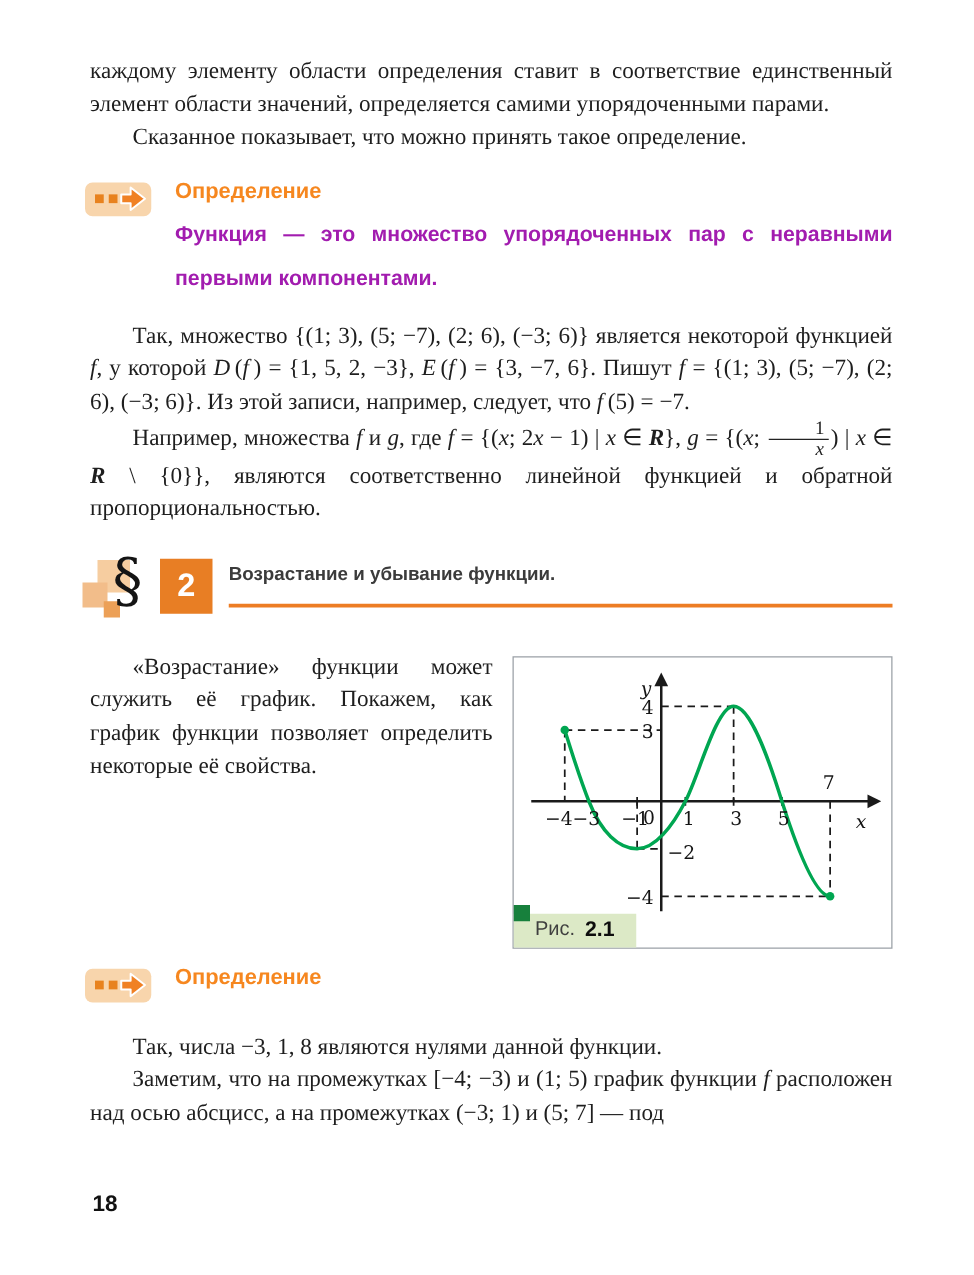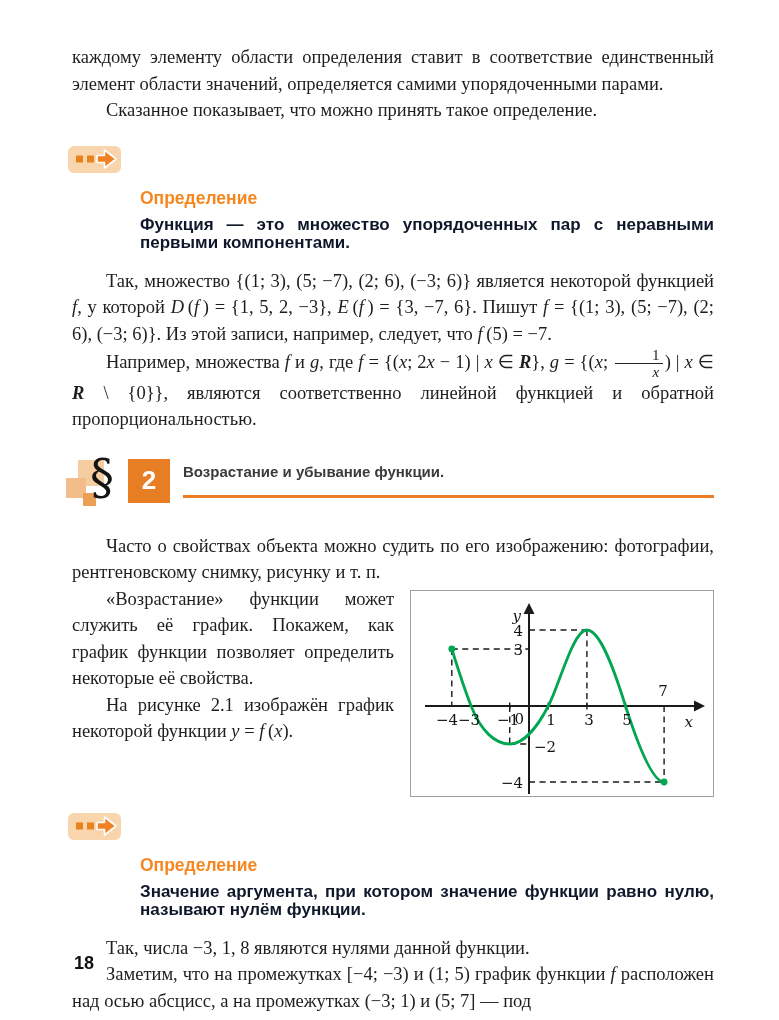--- a/index.html
+++ b/index.html
@@ -7,25 +7,25 @@
     width:779px;height:1020px;box-sizing:border-box;position:relative;
     background:#ffffff;padding:44px 65px 0 72px;
     font-family:"Liberation Serif", serif;color:#1e1e1e;overflow:hidden;border-radius:12px;
   }
   p.body{margin:0;font-size:18.5px;line-height:26.5px;text-align:justify;}
   p.indent{text-indent:34px;font-family:Liberation Serif, serif;}
 
   
   .definition{display:flex;align-items:flex-start;margin:18px 0 16px 0;}
   .def-icon{flex:0 0 54px;margin:3px 18px 0 -4px;}
-  .def-content{flex:1;margin-top:46px;}
+  .def-content{flex:1;}
   .def-title{font-family:"Liberation Sans", sans-serif;font-weight:bold;
     font-size:17.5px;color:#F6871F;margin:0 0 7px 0;}
   .def-text{margin:0;font-family:"Liberation Sans", sans-serif;font-weight:bold;
-    font-size:17px;line-height:18px;color:#0f172a;text-align:justify;}
+    font-size:17px;line-height:35px;color:#a21caf;text-align:justify;}
 
   
   .section-header{display:flex;align-items:flex-start;margin:24px 0 20px 0;}
   .para-icon{position:relative;width:54px;height:56px;flex:0 0 54px;margin-left:-6px;}
   .para-icon .sq{position:absolute;display:block;}
   .sq1{width:26px;height:26px;background:#F6CDA0;left:12px;top:3px;}
   .sq2{width:20px;height:20px;background:#F2BD8A;left:0;top:21px;}
   .sq3{width:13px;height:13px;background:#ECA familiar;}
   .sq3{width:13px;height:13px;background:#ECA057;left:17px;top:36px;}
   .para-mark{position:absolute;left:24px;top:-8px;font-family:"DejaVu Serif", serif;
@@ -97,21 +97,20 @@
     </div>
     <div class="num-box">2</div>
     <div class="title-wrap">
       <div class="section-title">
         <span>Возрастание и убывание функции.</span><br>
       </div>
       <div class="title-rule"></div>
     </div>
   </div>
 
-  <p class="body indent">Часто о свойствах объекта можно судить по его изображению: фотографии, рентгеновскому снимку, рисунку и т. п.</p>
 
   <figure class="figure">
     <svg width="298" height="205" viewBox="0 0 298 205">
 
       <line x1="14" y1="115" x2="284" y2="115" stroke="#1a1a1a" stroke-width="2"></line>
       <polygon points="283,109.5 294,115 283,120.5" fill="#1a1a1a"></polygon>
       <line x1="118" y1="20" x2="118" y2="203" stroke="#1a1a1a" stroke-width="2"></line>
       <polygon points="112.5,23 118,12 123.5,23" fill="#1a1a1a"></polygon>
 
       <line x1="98.7" y1="111.5" x2="98.7" y2="118.5" stroke="#1a1a1a" stroke-width="1.4"></line>
@@ -146,37 +145,41 @@
         <text x="140" y="134" text-anchor="middle">1</text>
         <text x="178" y="134" text-anchor="middle">3</text>
         <text x="216" y="134" text-anchor="middle">5</text>
         <text x="252" y="105" text-anchor="middle">7</text>
         <text x="112" y="45" text-anchor="end">4</text>
         <text x="112" y="64" text-anchor="end">3</text>
         <text x="123" y="161" text-anchor="start">−2</text>
         <text x="112" y="197" text-anchor="end">−4</text>
       </g>
     </svg>
+    <figcaption>
+      <span class="cap-strip"></span>
+      <span class="cap-square"></span>
+      <span class="cap-label">Рис.</span>
+      <b class="cap-num">2.1</b>
+    </figcaption>
   </figure>
 
   <p class="body indent">«Возрастание» функции может служить её график. Покажем, как график функции позволяет определить некоторые её свойства.</p>
-  <p class="body indent">На рисунке 2.1 изображён график некоторой функции <i>y</i> = <i>f</i> (<i>x</i>).</p>
 
   <div class="definition after-figure m-top14">
     <div class="def-icon">
       <svg width="54" height="30" viewBox="0 0 54 30">
         <rect x="0" y="1" width="53" height="27" rx="6" fill="#F8D5AC"></rect>
         <rect x="8" y="10.5" width="7" height="7" fill="#E8821E"></rect>
         <rect x="19" y="10.5" width="7" height="7" fill="#E8821E"></rect>
         <polygon points="29,10.5 36.5,10.5 36.5,5 48,14 36.5,23 36.5,17.5 29,17.5" fill="#F08124" stroke="#ffffff" stroke-width="1.6" stroke-linejoin="round"></polygon>
       </svg>
     </div>
     <div class="def-content">
       <div class="def-title">Определение</div>
-      <p class="def-text">Значение аргумента, при котором значение функции равно нулю, называют нулём функции.</p>
     </div>
   </div>
 
   <p class="body indent m-top16">Так, числа −3, 1, 8 являются нулями данной функции.</p>
   <p class="body indent">Заметим, что на промежутках [−4; −3) и (1; 5) график функции <i>f</i> расположен над осью абсцисс, а на промежутках (−3; 1) и (5; 7] — под</p>
 
   <div class="page-number">18</div>
 </div>
 
 </body></html>

